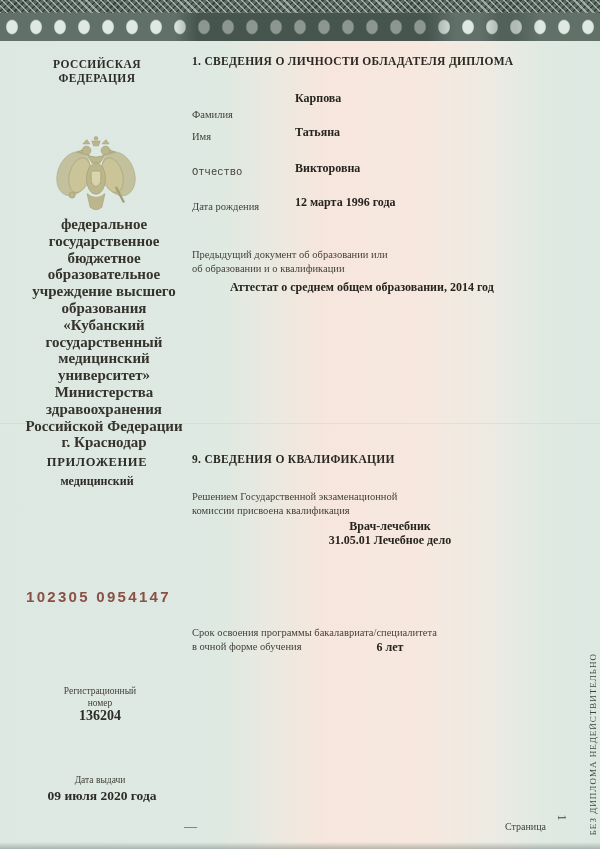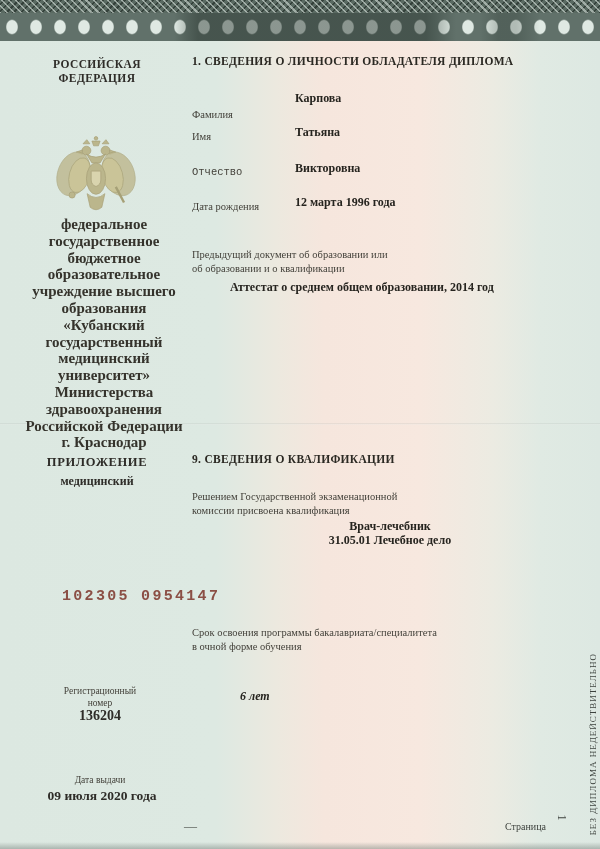--- a/index.html
+++ b/index.html
@@ -54,38 +54,38 @@
   .heading{font-size:11.5px;font-weight:bold;letter-spacing:.3px;color:#2b2923;}
 
   
   .country{left:22px;top:58px;width:150px;font-size:11.5px;font-weight:bold;line-height:1.2;letter-spacing:.4px;}
   .emblem{left:55px;top:130px;width:82px;height:100px;}
   .institution{left:20px;top:216px;width:168px;font-size:15px;line-height:1.12;font-weight:bold;color:#35332c;}
   .doc-title{left:22px;top:455px;width:150px;}
   .doc-title .t1{font-size:12.5px;font-weight:bold;letter-spacing:.6px;}
   .doc-title .t2{font-size:17px;font-weight:bold;letter-spacing:1px;margin-top:3px;}
   .doc-title .t3{font-size:12px;font-weight:bold;margin-top:4px;}
-  .serial{left:26px;top:588px;font-size:15px;letter-spacing:2.3px;color:#8b4f45;font-family:Liberation Mono, monospace;font-weight:bold;margin-left:36px;}
+  .serial{left:26px;top:588px;font-size:15px;letter-spacing:2.3px;color:#8b4f45;font-family:Liberation Sans, sans-serif;font-weight:bold;}
   .reg-label{left:35px;top:686px;width:130px;font-size:9.5px;line-height:1.25;color:#43413a;}
   .reg-value{left:35px;top:708px;width:130px;font-size:14px;font-weight:bold;}
   .issue-label{left:35px;top:775px;width:130px;font-size:9.5px;color:#43413a;}
   .issue-value{left:18px;top:788px;width:168px;font-size:13.5px;font-weight:bold;}
 
   
   .s1-heading{left:192px;top:55px;width:380px;}
   .row-label{left:192px;width:150px;}
   .row-value{left:295px;width:170px;text-align:left;}
   .prev-label{left:192px;top:248px;width:280px;}
   .prev-value{left:230px;top:280px;width:340px;text-align:left;}
   .s2-heading{left:192px;top:453px;width:380px;}
   .decision-label{left:192px;top:490px;width:280px;}
   .qualification{left:240px;top:519px;width:300px;text-align:center;}
   .specialty{left:240px;top:533px;width:300px;text-align:center;}
   .duration-label{left:192px;top:626px;width:320px;}
-  .duration-value{left:240px;top:689px;width:300px;font-style:italic;}
+  .duration-value{left:240px;top:640px;width:300px;text-align:center;}
 
   
   .dash-mark{left:184px;top:818px;font-size:13px;color:#4a4f4b;}
   .page-label{left:505px;top:821px;font-size:10px;color:#3c403c;}
   .page-number{left:558px;top:810px;font-size:12px;color:#3c403c;transform:rotate(90deg);}
   .watermark{
     right:2px;bottom:14px;
     writing-mode:vertical-rl;transform:rotate(180deg);
     font-size:9px;letter-spacing:1px;color:#3d423e;
   }

